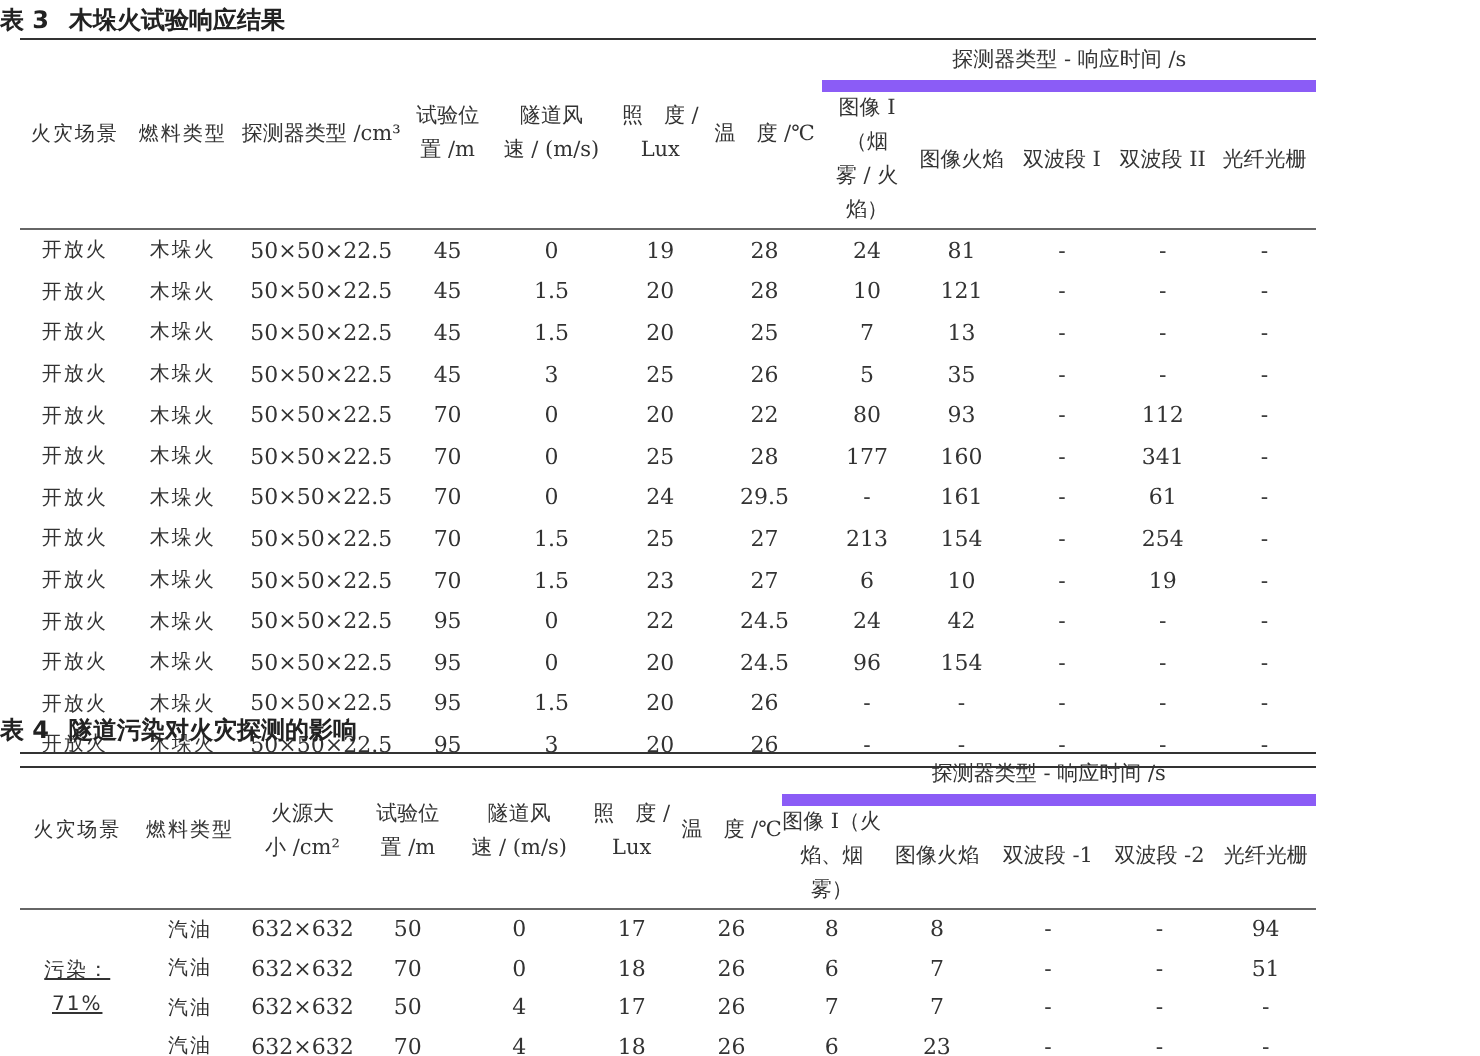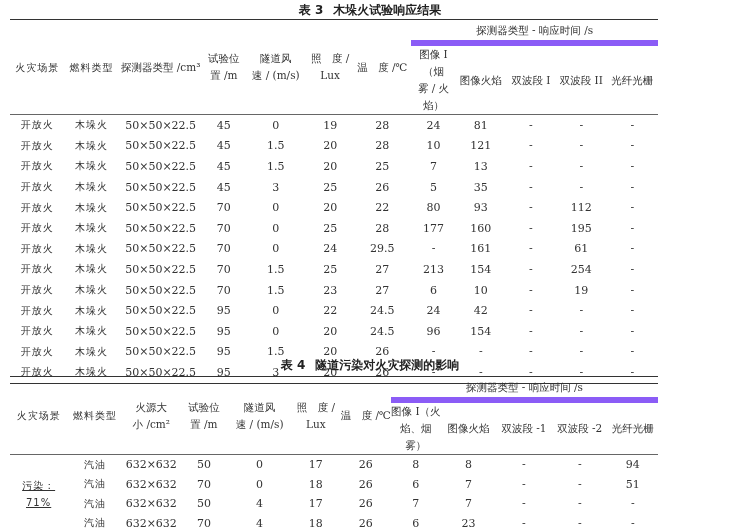--- a/index.html
+++ b/index.html
@@ -2,21 +2,21 @@
 <html><head>
 <meta charset="utf-8">
 <style>
   html, body { margin: 0; padding: 0; background: #ffffff; }
   body {
     width: 740px; height: 528px; overflow: hidden; position: relative;
     font-family: "DejaVu Serif", "Liberation Serif", serif;
     color: #333333;
   }
   .caption {
-    position: absolute; left: 0; width: 740px; text-align: center;
+    position: absolute; left: 0; width: 740px; text-align: left;
     font-family: "DejaVu Sans", "Liberation Sans", sans-serif;
     font-size: 12px; font-weight: bold; color: #222;
   }
   .caption .num { margin-right: 10px; }
   table {
     position: absolute; left: 10px; width: 648px;
     border-collapse: collapse; font-size: 11px;
   }
   td, th { padding: 0; text-align: center; font-weight: normal; white-space: nowrap; }
   th { font-size: 10.5px; line-height: 17px; color: #333; }
@@ -157,21 +157,21 @@
         <td class="cn">开放火</td>
         <td class="cn">木垛火</td>
         <td>50×50×22.5</td>
         <td>70</td>
         <td>0</td>
         <td>25</td>
         <td>28</td>
         <td>177</td>
         <td>160</td>
         <td>-</td>
-        <td>195</td>
+        <td>341</td>
         <td>-</td>
       </tr>
       <tr>
         <td class="cn">开放火</td>
         <td class="cn">木垛火</td>
         <td>50×50×22.5</td>
         <td>70</td>
         <td>0</td>
         <td>24</td>
         <td>29.5</td>

